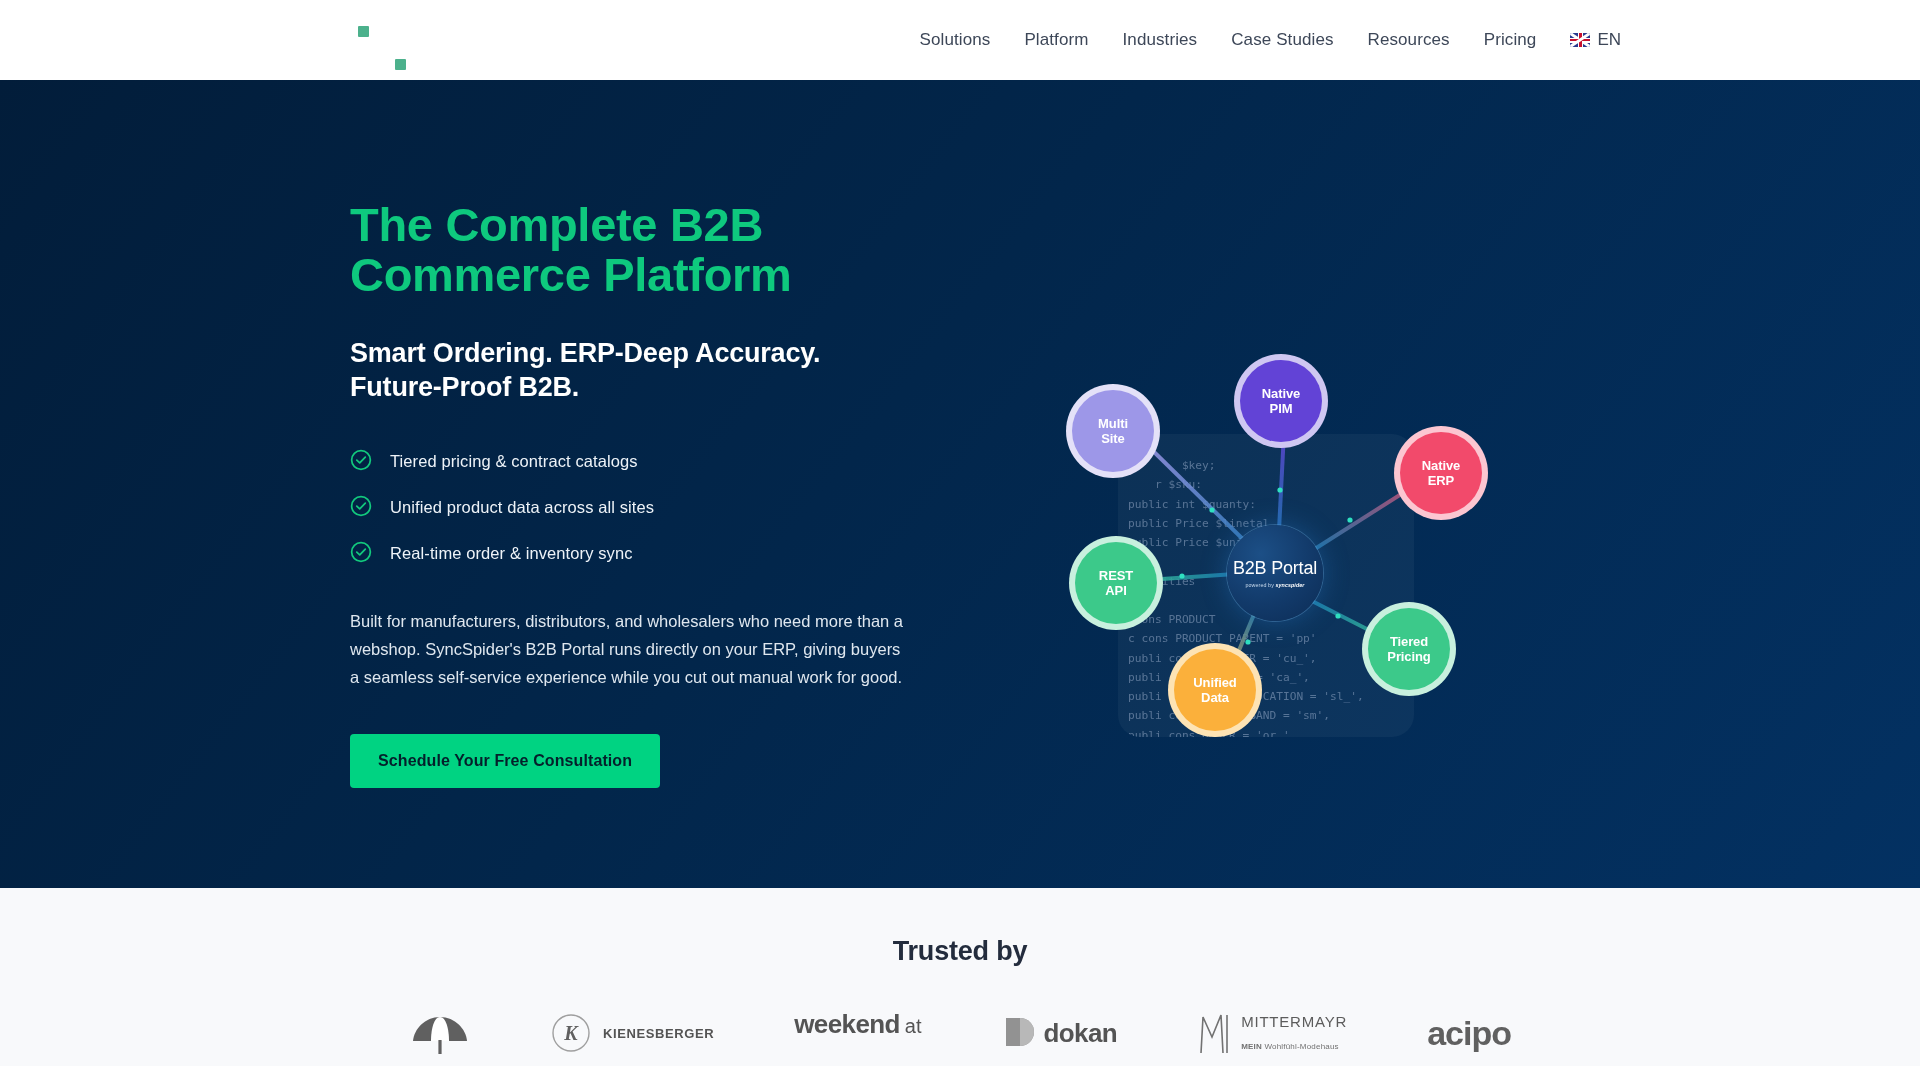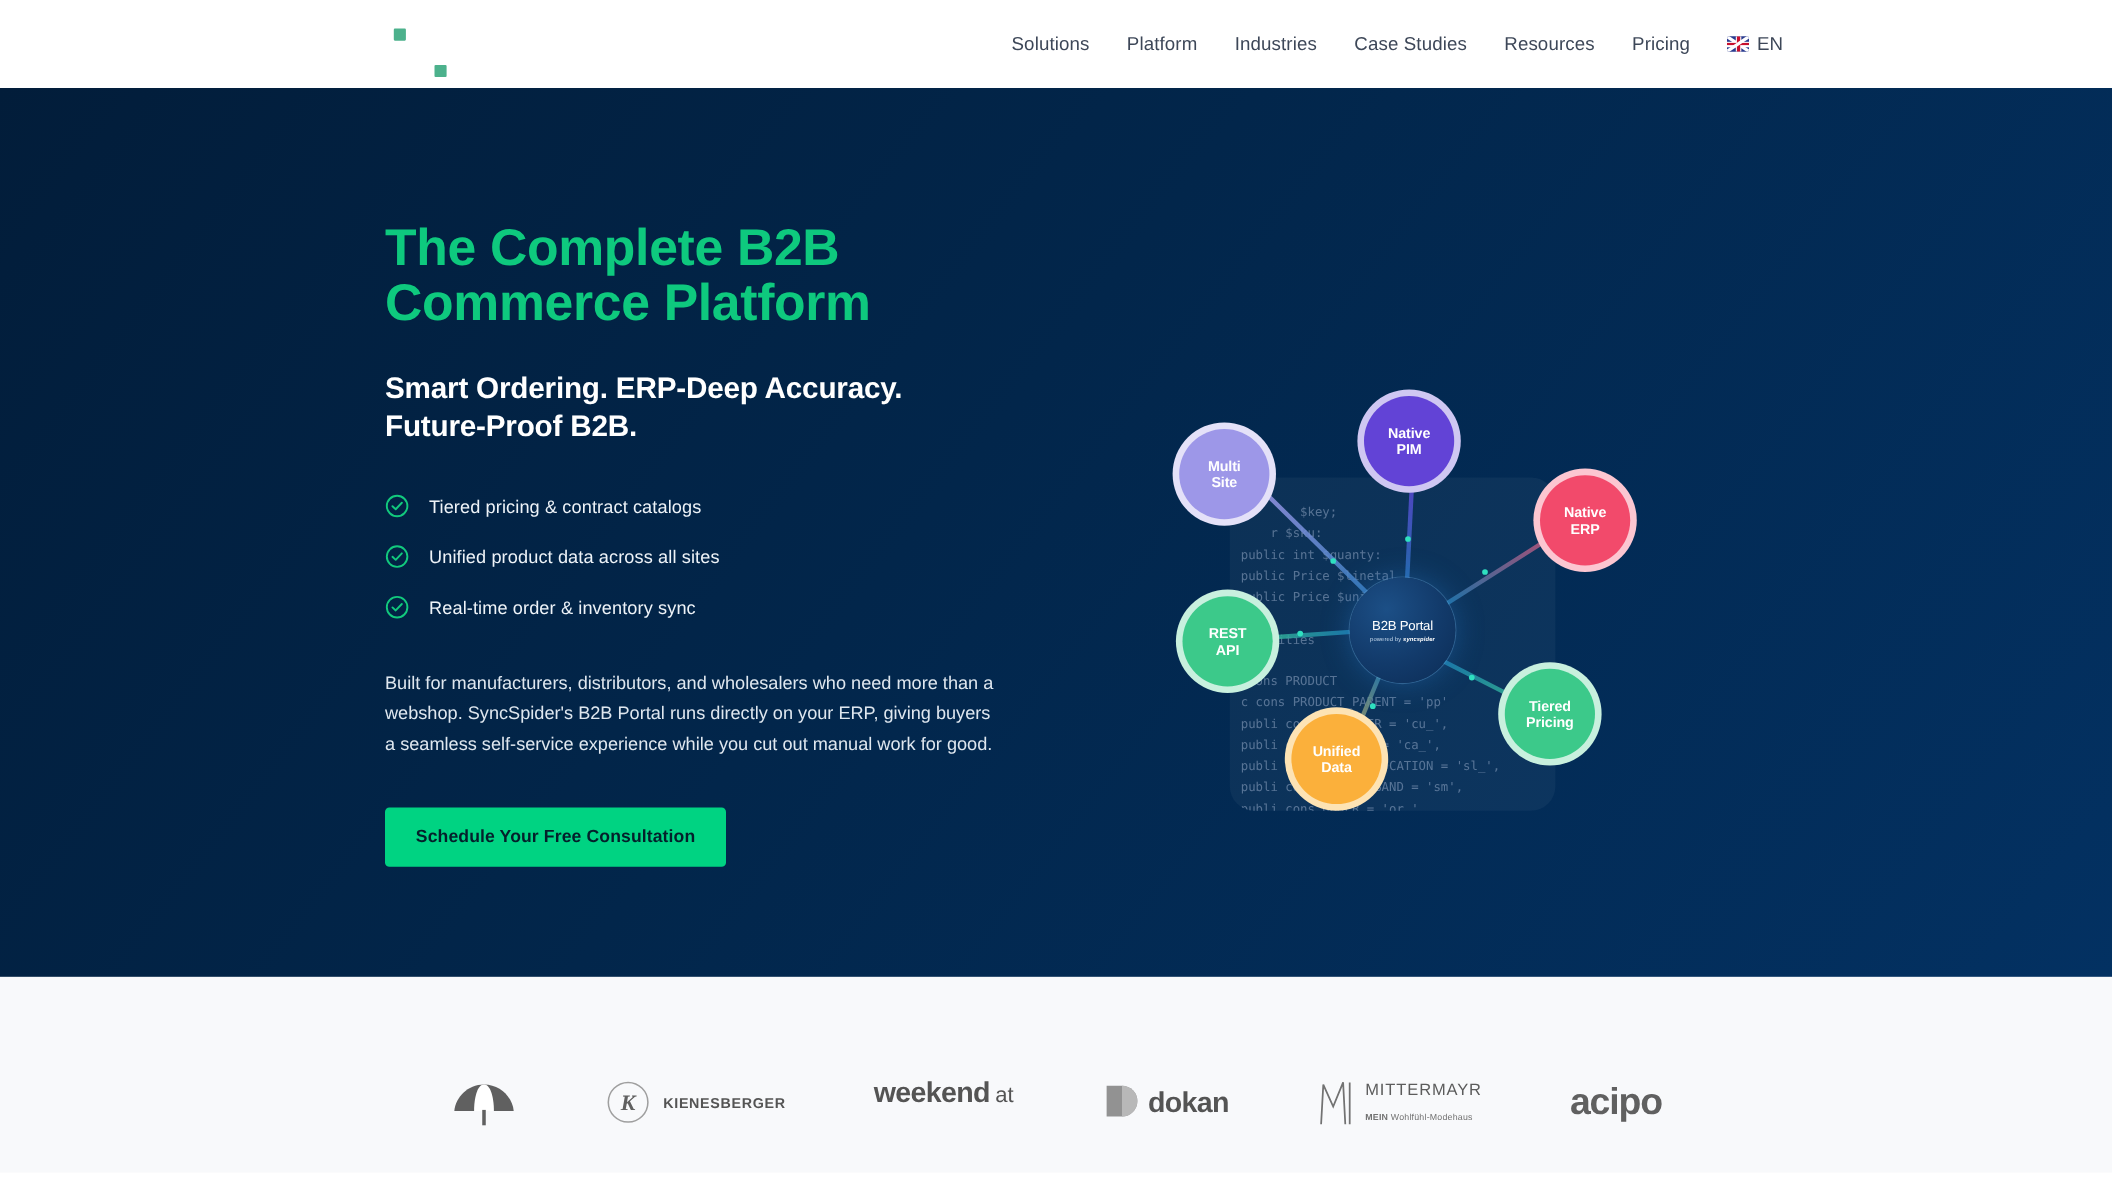--- a/index.html
+++ b/index.html
@@ -206,21 +206,21 @@
     width: 96px; height: 96px;
     border-radius: 50%;
     background: radial-gradient(circle at 35% 30%, #1c4f86 0%, #123a6a 55%, #0c2c55 100%);
     box-shadow: 0 0 0 1px rgba(120,180,230,.30), 0 0 26px rgba(40,120,200,.40);
     display: flex;
     flex-direction: column;
     align-items: center;
     justify-content: center;
   }
   .hub-title {
-    font-size: 12px;
+    font-size: 18px;
     color: #ffffff;
     letter-spacing: -0.2px;
     white-space: nowrap;
   }
   .hub-sub {
     font-size: 5.3px;
     color: #c9dcef;
     margin-top: 3px;
     white-space: nowrap;
     letter-spacing: .1px;
@@ -450,20 +450,21 @@
         <span>
           <span>Unified</span><br><span>Data</span>
         </span>
       </div>
 
     </div>
   </div>
 </section>
 
 <section class="trusted">
+  <h3 class="trusted-title">Trusted by</h3>
 
   <div class="logo-row">
 
     <div class="logo-item">
       <svg width="62" height="44" viewBox="0 0 62 44">
         <path d="M31 6 C16 6 5 18 4 30 L58 30 C57 18 46 6 31 6 Z" fill="#5b616b"></path>
         <path d="M31 6 C25 6 22 18 22 30 L40 30 C40 18 37 6 31 6 Z" fill="#ffffff"></path>
         <rect x="29.4" y="29" width="3.2" height="14" fill="#5b616b"></rect>
       </svg>
     </div>

